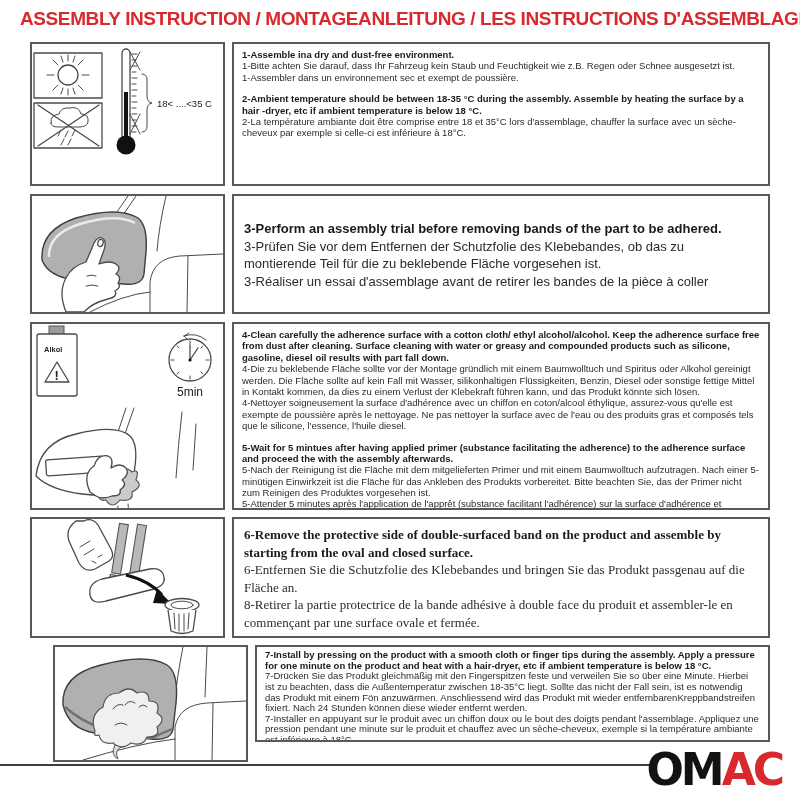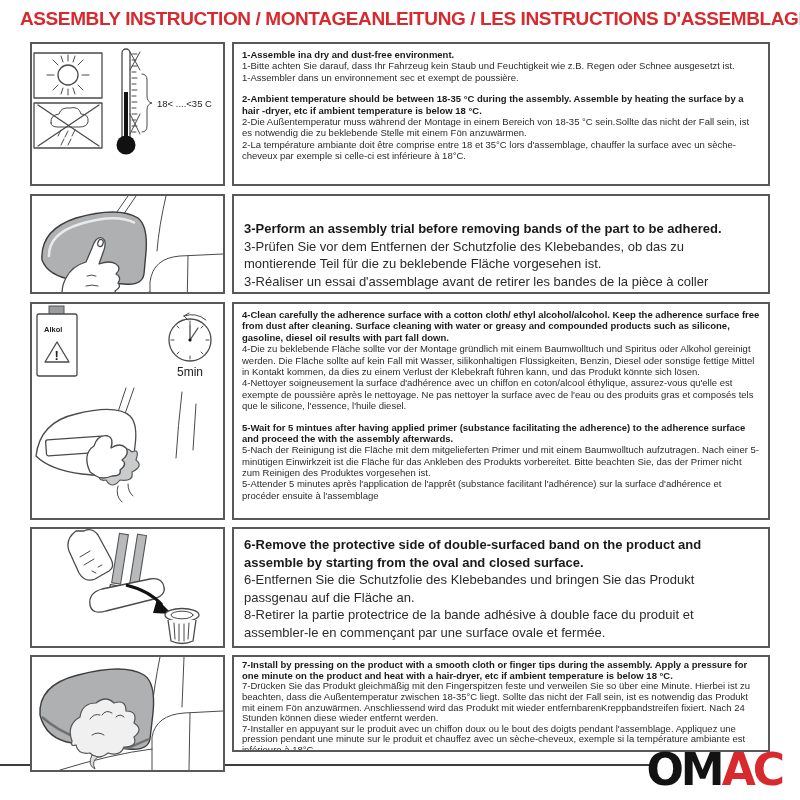--- a/index.html
+++ b/index.html
@@ -11,28 +11,28 @@
   .title{
     position:absolute;left:20px;right:20px;top:8px;text-align:center;
     color:#d8292e;font-weight:bold;font-size:19px;letter-spacing:-0.4px;white-space:nowrap;
   }
   .rows{position:absolute;left:30px;top:42px;width:740px;}
   .row{display:flex;gap:7px;margin-bottom:8px;align-items:flex-start;position:relative;z-index:2;}
   .cell{border:2px solid #58595b;background:#fff;box-sizing:border-box;overflow:hidden;}
   .img-cell{width:195px;flex:none;}
   .text-cell{flex:1;padding:5px 8px;}
   .r1 .cell{height:144px;}
-  .r2 .cell{height:100px;}
-  .r3 .cell{height:218px;}
-  .r4 .cell{height:121px;}
+  .r2 .cell{height:120px;}
+  .r3 .cell{height:188px;}
+  .r4 .cell{height:121px;font-family:Liberation Serif, serif;}
   .r5 .img-cell{height:117px;}
   .r5 .text-cell{height:97px;}
   .r3{margin-bottom:7px;}
   .r4{margin-bottom:7px;}
-  .r5{margin-bottom:0;}
+  .r5{margin-bottom:0;margin-left:23px;}
   p{margin:0;color:#2b2b2b;}
   .small p{font-size:9.5px;line-height:1.2;}
   .large p{font-size:13px;line-height:1.35;}
   p.b{font-weight:bold;color:#1a1a1a;}
   .gap{margin-top:10px;}
   .r2 .text-cell{padding:24px 10px 0;}
   .r4 .text-cell{padding:7px 10px 0;}
   .r5 .text-cell{padding:3px 8px 0;}
   .r5 .text-cell p{line-height:1.12;}
   .footer-line{position:absolute;left:0;top:764px;width:652px;height:2px;background:#3c3c3c;z-index:1;}
@@ -83,21 +83,20 @@
           <path class="lnthin" d="M110,30 Q115,30 115,36 L115,52 Q115,58 120,59 Q115,60 115,66 L115,82 Q115,88 110,88"></path>
         </g>
         <text x="125" y="63" font-size="9.5" class="svgtxt">18&lt; ....&lt;35 C</text>
       </svg>
     </div>
     <div class="cell text-cell small">
       <p class="b">1-Assemble ina dry and dust-free environment.</p>
       <p>1-Bitte achten Sie darauf, dass Ihr Fahrzeug kein Staub und Feuchtigkeit wie z.B. Regen oder Schnee ausgesetzt ist.</p>
       <p>1-Assembler dans un environnement sec et exempt de poussière.</p>
       <p class="b gap">2-Ambient temperature should be between 18-35 °C  during the assembly. Assemble by heating the surface by a hair -dryer, etc if ambient temperature is below 18 °C.</p>
-      <p>2-Die Außentemperatur muss während der Montage in einem Bereich von 18-35 °C  sein.Sollte das nicht der Fall sein, ist es notwendig die zu beklebende Stelle mit einem Fön anzuwärmen.</p>
       <p>2-La température ambiante doit être comprise entre 18 et 35°C lors d'assemblage, chauffer la surface avec un sèche-cheveux par exemple si celle-ci est inférieure à 18°C.</p>
     </div>
   </div>
 
   <div class="row r2">
     <div class="cell img-cell">
       <svg width="191" height="116" viewBox="0 0 191 116">
         <path class="lnthin" d="M96,0 L64,46 M104,0 L74,44 M134,0 Q127,30 125,55"></path>
         <path class="lnthin" d="M118,116 L118,86 Q121,62 148,60 L191,58 M156,60 L155,116 M58,116 Q90,99 118,96"></path>
         <g>

